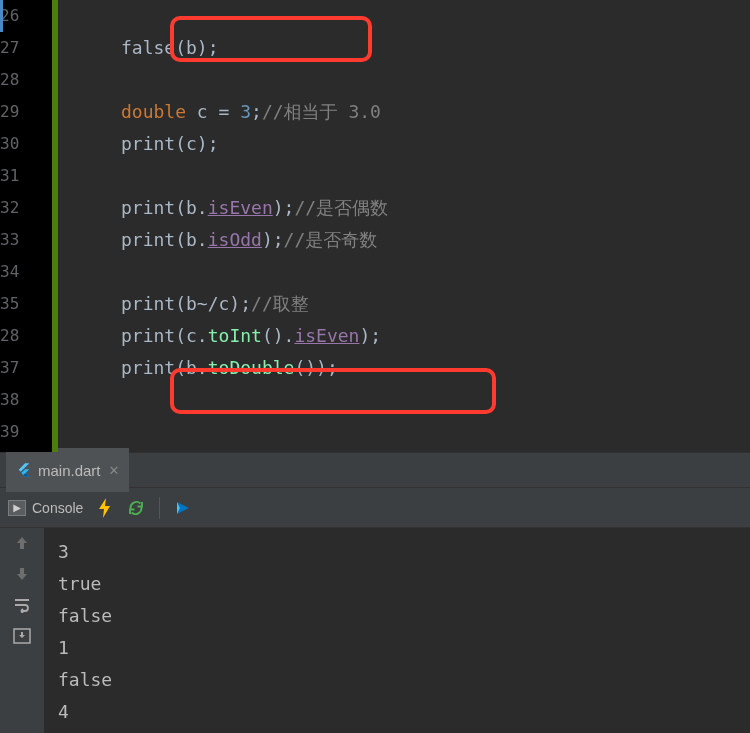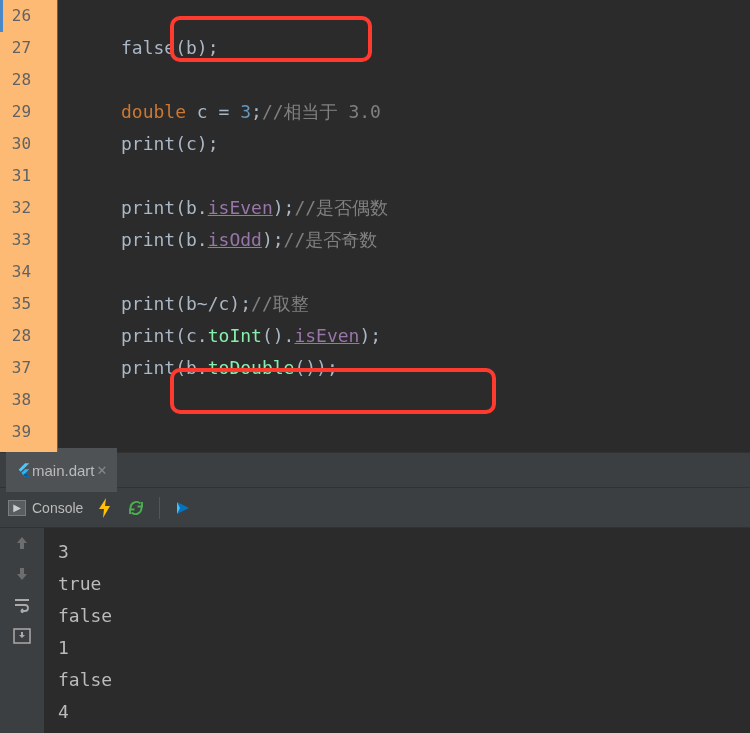--- a/index.html
+++ b/index.html
@@ -12,26 +12,26 @@
       overflow: hidden;
       font-size: 18px;
     }
     .editor-area {
       display: flex;
       height: 452px;
       background: #2b2b2b;
     }
     .gutter {
       width: 58px;
-      background: #fdba74;
+      background: #000000;
       color: #606366;
-      text-align: center;
+      text-align: left;
       padding-right: 14px;
       user-select: none;
-      border-right: 1px solid #4d7c0f;
+      border-right: 6px solid #4d7c0f;
     }
     .gutter-line {
       height: 32px;
       line-height: 32px;
       font-size: 16px;
     }
     .code-area {
       flex: 1;
       padding-left: 8px;
       position: relative;
@@ -62,20 +62,21 @@
       align-items: center;
       background: #3c3f41;
       height: 36px;
       border-top: 1px solid #323232;
       border-bottom: 1px solid #323232;
       padding-left: 6px;
     }
     .tab {
       display: flex;
       align-items: center;
+      gap: 6px;
       padding: 4px 10px;
       background: #4e5254;
       height: 44px;
       color: #bbbbbb;
       font-size: 15px;
       font-family: -apple-system, "Helvetica Neue", Arial, sans-serif;
     }
     .tab-close { color: #888; font-size: 13px; margin-left: 2px; }
     .flutter-icon svg { display: block; }
 

